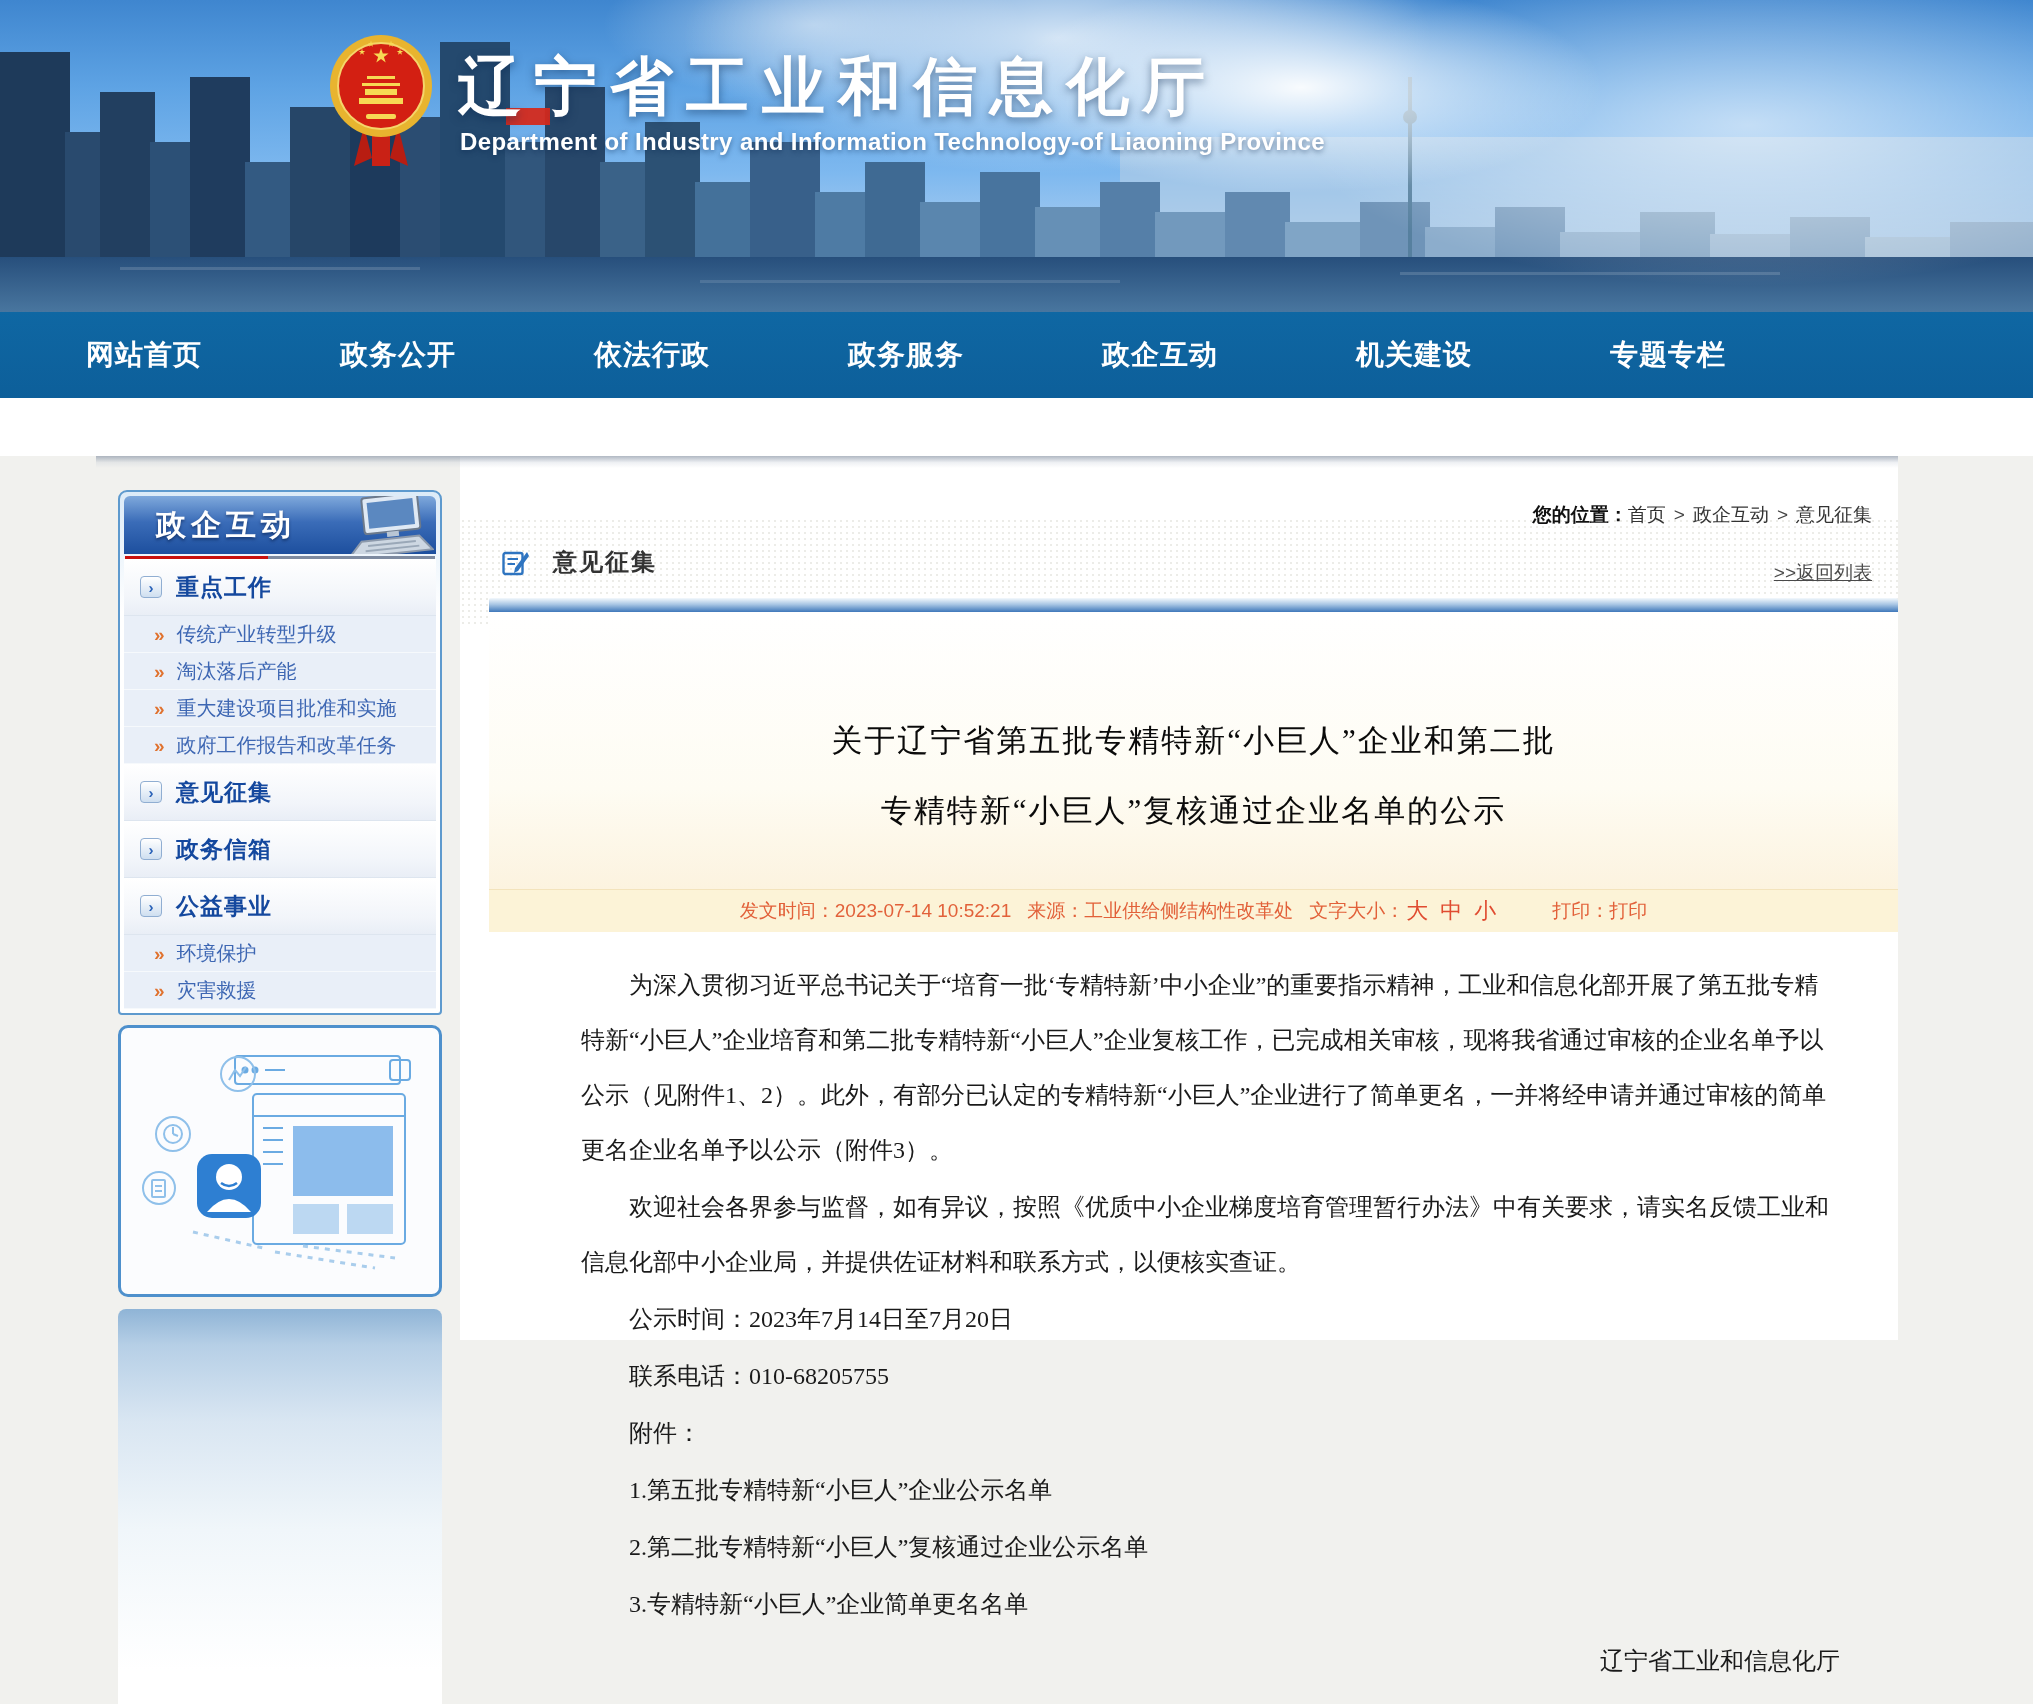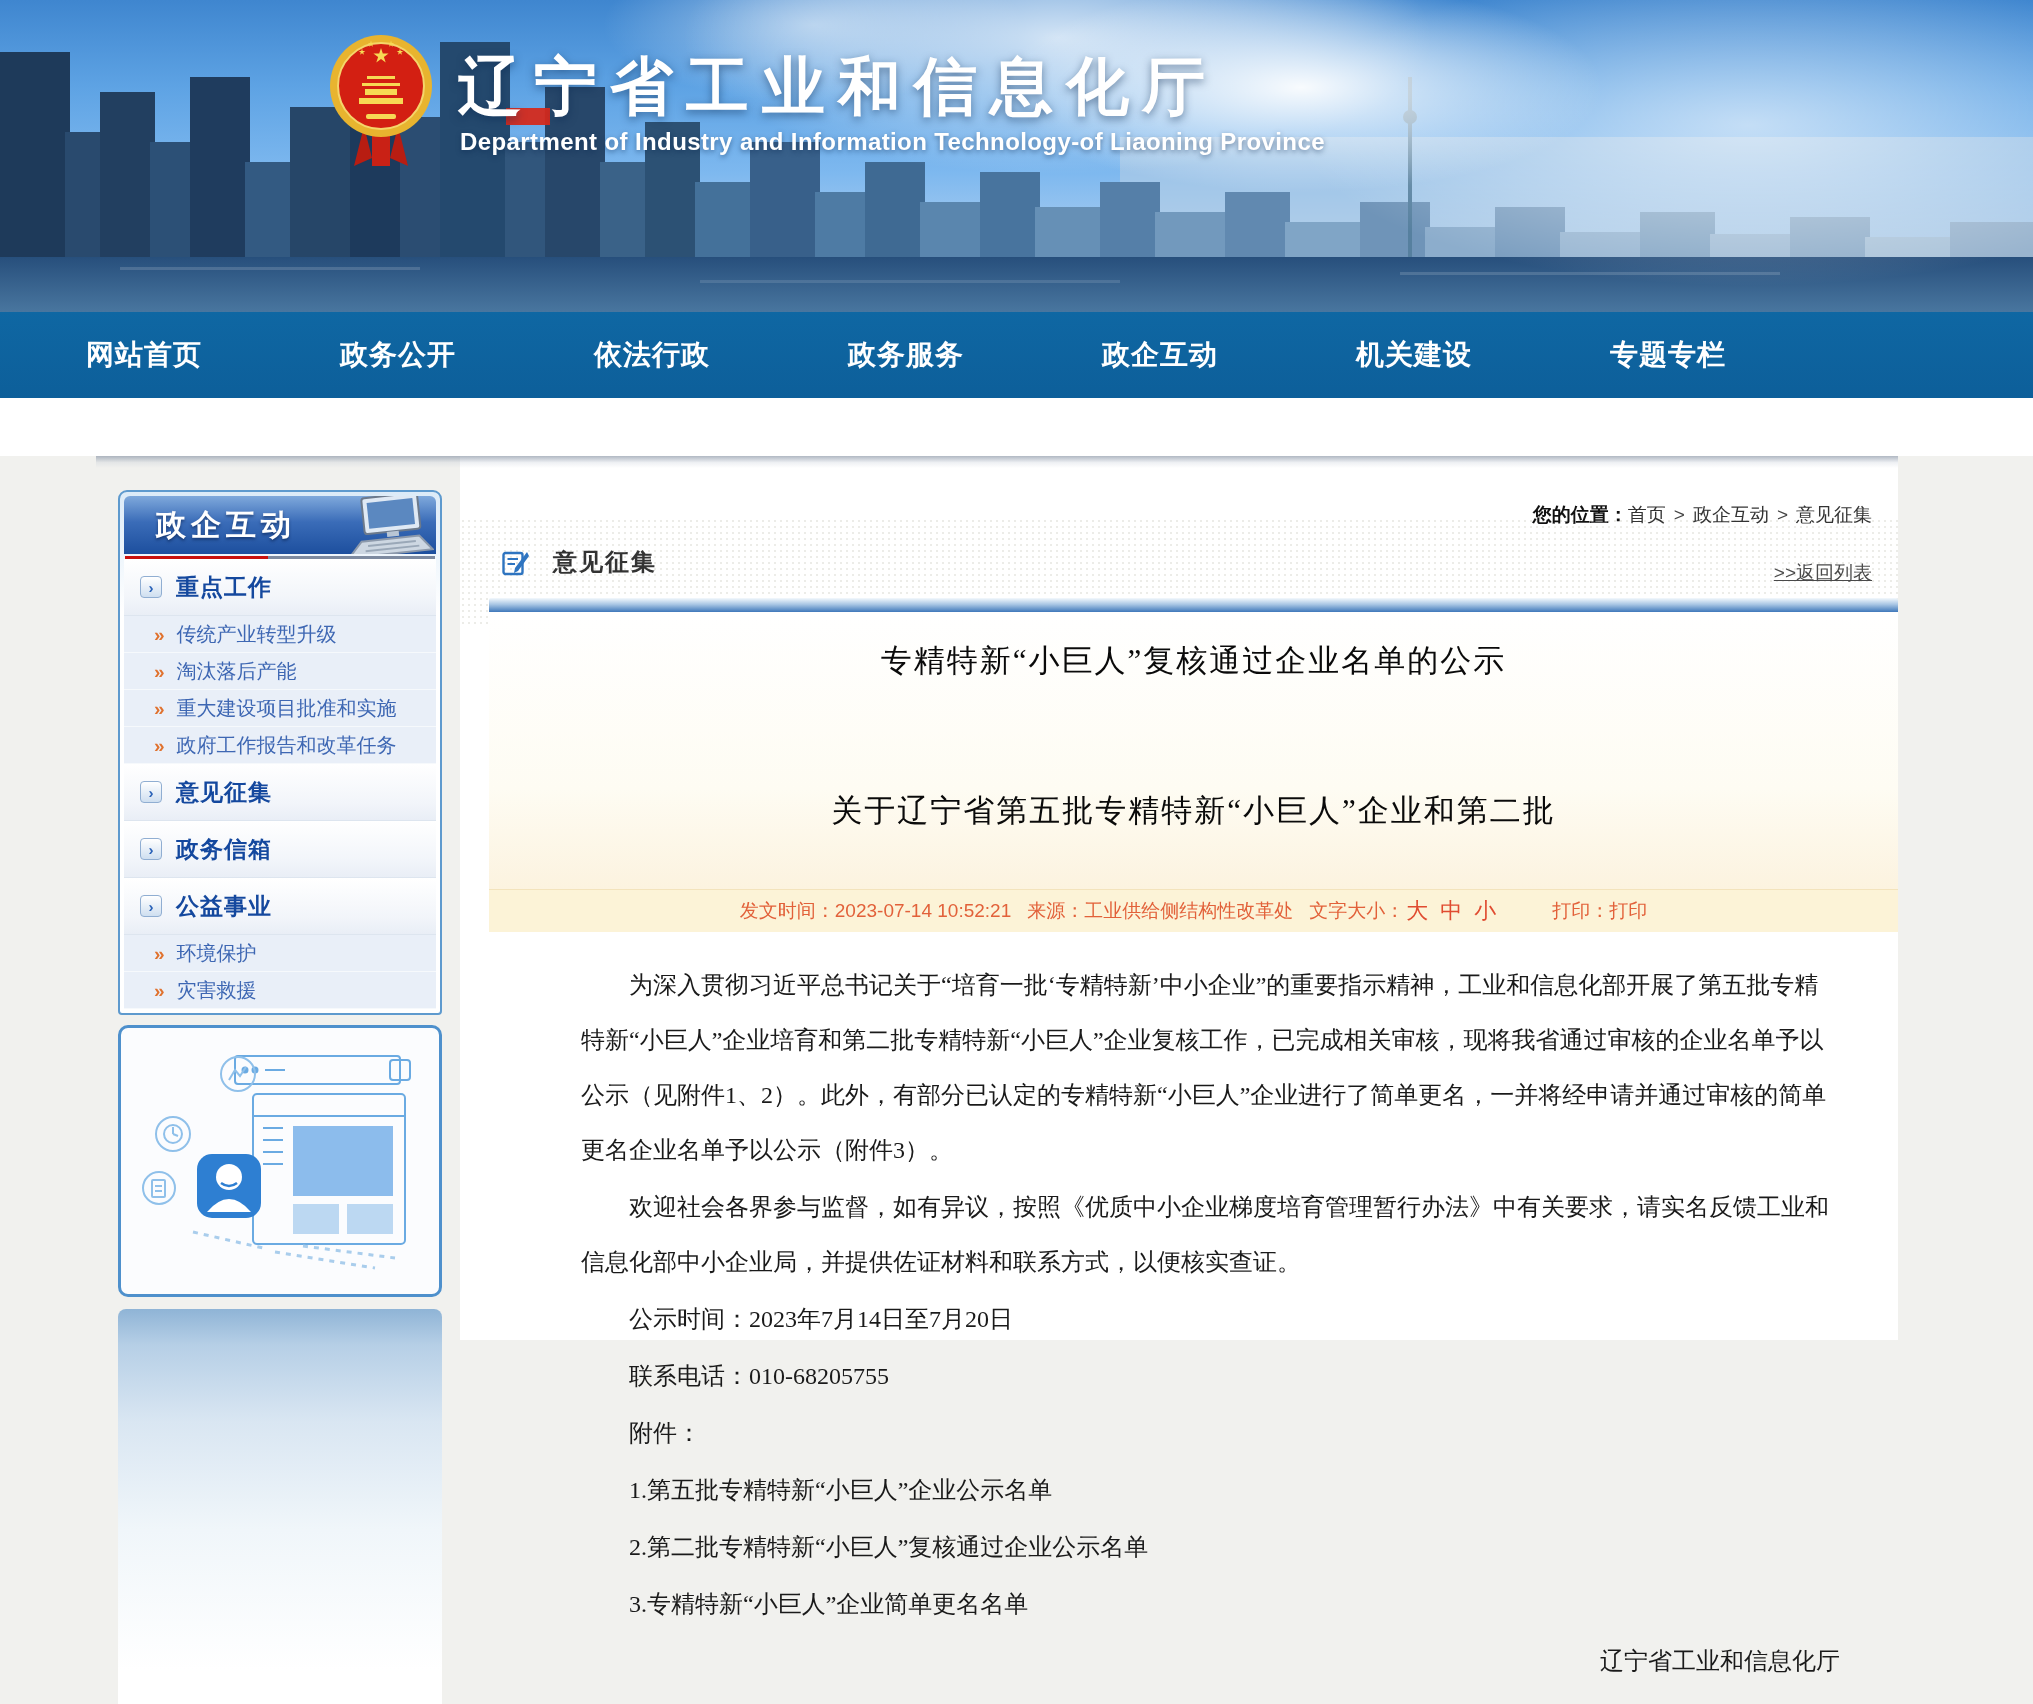--- a/index.html
+++ b/index.html
@@ -211,22 +211,22 @@
           <polygon points="25,3 27,7 16,22 12,24 13,19" fill="#2e74c0"></polygon>
         </svg>
         <span class="sec-label">意见征集</span>
       </div>
 
       <a class="back-link">&gt;&gt;返回列表</a>
 
       <div class="blue-bar"></div>
 
       <div class="article-head">
+        <div class="a-title l1">关于辽宁省第五批专精特新“小巨人”企业和第二批</div>
         <div class="a-title l2">专精特新“小巨人”复核通过企业名单的公示</div>
-        <div class="a-title l1">关于辽宁省第五批专精特新“小巨人”企业和第二批</div>
         <div class="meta">
           <span>发文时间：</span>
           <span>2023-07-14 10:52:21</span>
           <span class="m-gap"></span>
           <span>来源：</span>
           <span>工业供给侧结构性改革处</span>
           <span class="m-gap"></span>
           <span>文字大小：</span>
           <span class="fs-list">
 

